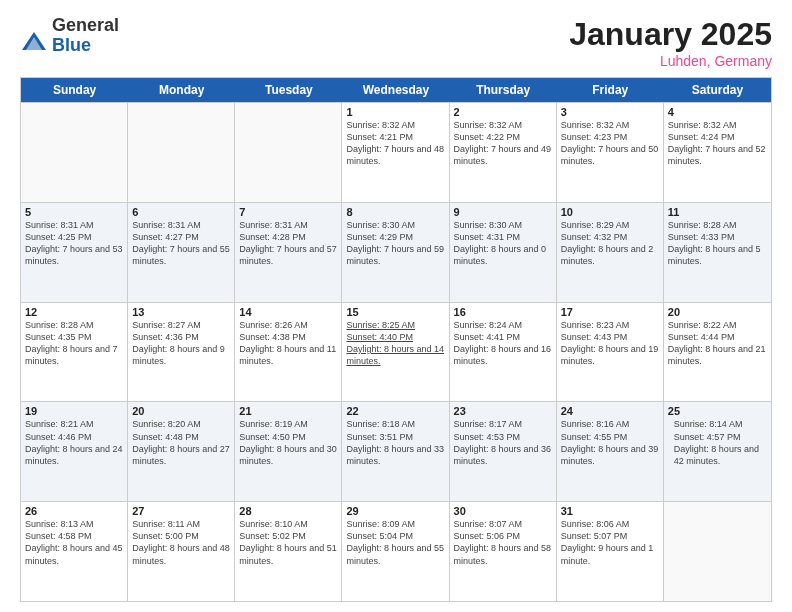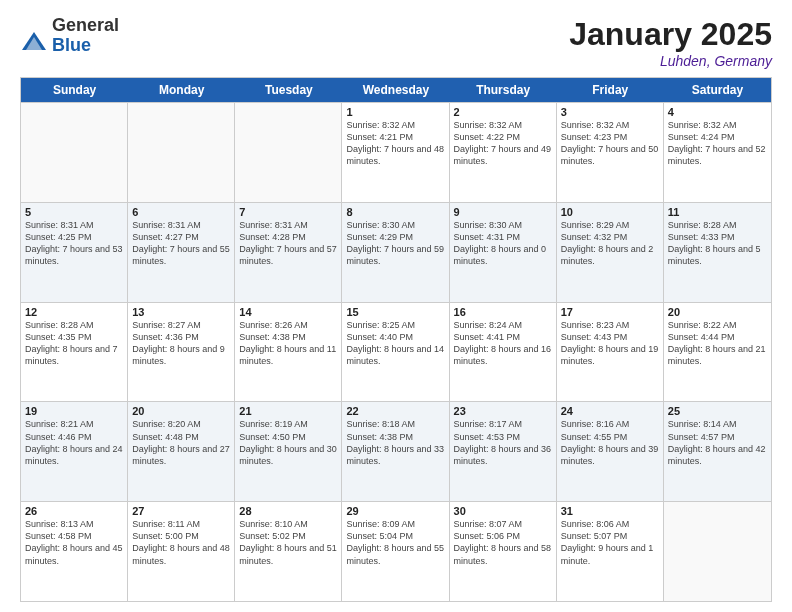--- a/index.html
+++ b/index.html
@@ -50,22 +50,21 @@
     .title-block {
       text-align: right;
     }
     .title-month {
       font-size: 32px;
       font-weight: bold;
       color: #222;
     }
     .title-location {
       font-size: 14px;
-      color: #4c1d95;
-      font-style: italic;
+      color: #ec4899;
     }
     .calendar {
       flex: 1;
       display: flex;
       flex-direction: column;
       border: 1px solid #ccc;
     }
     .cal-header {
       display: grid;
       grid-template-columns: repeat(7, 1fr);
@@ -237,21 +236,21 @@
 Daylight: 8 hours and 9 minutes.</div>
           </div>
           <div class="cal-cell">
             <div class="day-number">14</div>
             <div class="day-info" style="white-space: pre-line;">Sunrise: 8:26 AM
 Sunset: 4:38 PM
 Daylight: 8 hours and 11 minutes.</div>
           </div>
           <div class="cal-cell">
             <div class="day-number">15</div>
-            <div class="day-info" style="white-space: pre-line;">Sunrise: 8:25 AM
+            <div class="day-info" style="white-space: pre-line; text-decoration: underline;">Sunrise: 8:25 AM
 Sunset: 4:40 PM
 Daylight: 8 hours and 14 minutes.</div>
           </div>
           <div class="cal-cell">
             <div class="day-number">16</div>
             <div class="day-info" style="white-space: pre-line;">Sunrise: 8:24 AM
 Sunset: 4:41 PM
 Daylight: 8 hours and 16 minutes.</div>
           </div>
           <div class="cal-cell">
@@ -282,38 +281,38 @@
           </div>
           <div class="cal-cell alt-row">
             <div class="day-number">21</div>
             <div class="day-info" style="white-space: pre-line;">Sunrise: 8:19 AM
 Sunset: 4:50 PM
 Daylight: 8 hours and 30 minutes.</div>
           </div>
           <div class="cal-cell alt-row">
             <div class="day-number">22</div>
             <div class="day-info" style="white-space: pre-line;">Sunrise: 8:18 AM
-Sunset: 4:38 PM
+Sunset: 3:51 PM
 Daylight: 8 hours and 33 minutes.</div>
           </div>
           <div class="cal-cell alt-row">
             <div class="day-number">23</div>
             <div class="day-info" style="white-space: pre-line;">Sunrise: 8:17 AM
 Sunset: 4:53 PM
 Daylight: 8 hours and 36 minutes.</div>
           </div>
           <div class="cal-cell alt-row">
             <div class="day-number">24</div>
             <div class="day-info" style="white-space: pre-line;">Sunrise: 8:16 AM
 Sunset: 4:55 PM
 Daylight: 8 hours and 39 minutes.</div>
           </div>
           <div class="cal-cell alt-row">
             <div class="day-number">25</div>
-            <div class="day-info" style="white-space: pre-line;">Sunrise: 8:14 AM
+            <div class="day-info" style="white-space: pre-line; margin-left: 6px;">Sunrise: 8:14 AM
 Sunset: 4:57 PM
 Daylight: 8 hours and 42 minutes.</div>
           </div>
         </div>
         <div class="cal-row">
           <div class="cal-cell">
             <div class="day-number">26</div>
             <div class="day-info" style="white-space: pre-line;">Sunrise: 8:13 AM
 Sunset: 4:58 PM
 Daylight: 8 hours and 45 minutes.</div>

